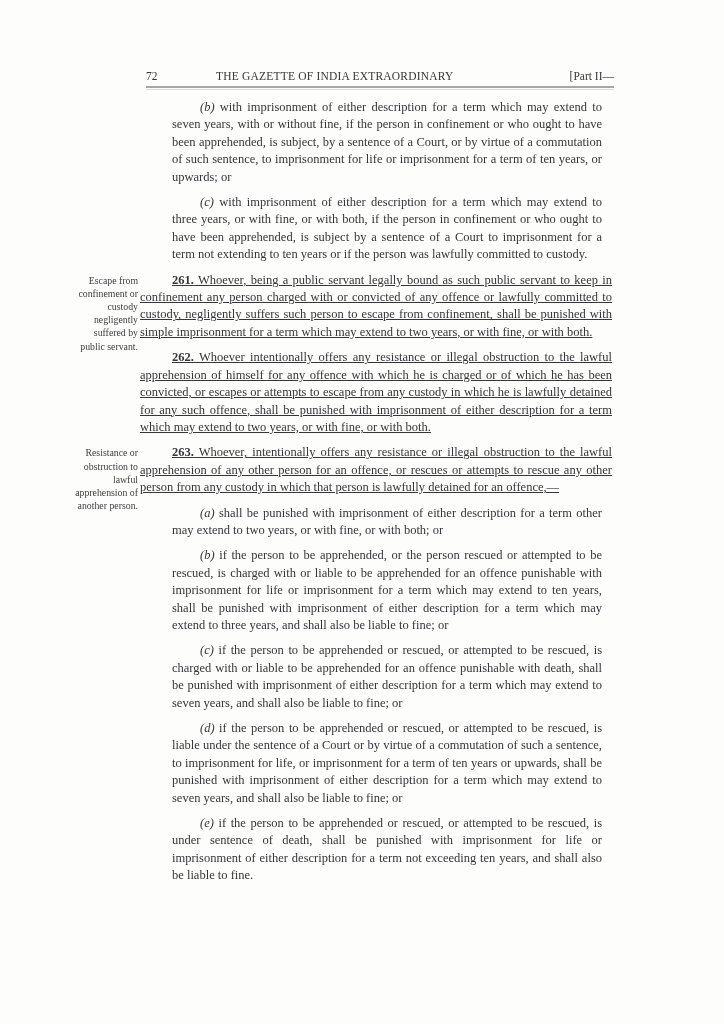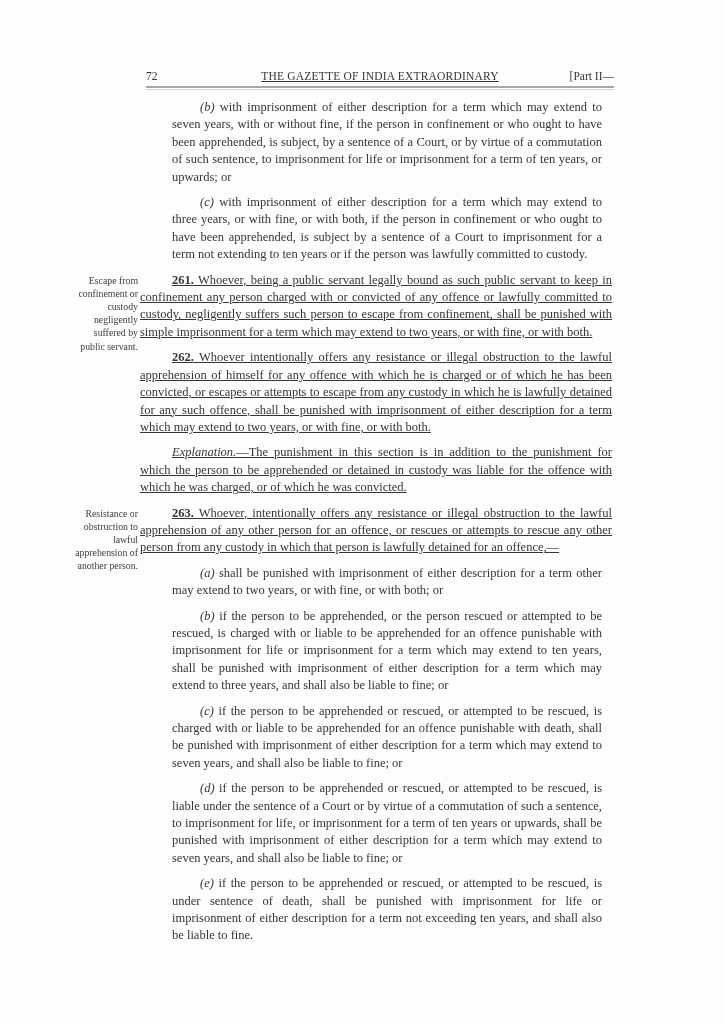--- a/index.html
+++ b/index.html
@@ -21,21 +21,21 @@
   .header {
     position: absolute;
     top: 70px; left: 146px; width: 468px;
     font-size: 11.5px;
     line-height: 13px;
     display: flex;
     align-items: baseline;
     padding-bottom: 5px;
   }
   .header .pageno { width: 70px; text-align: left; }
-  .header .title  { flex: 1; text-align: center; letter-spacing: 0.2px; text-decoration: underline; }
+  .header .title  { flex: 1; text-align: left; letter-spacing: 0.2px; }
   .header .part   { width: 70px; text-align: right; }
   .header-rule {
     position: absolute;
     top: 86px; left: 146px; width: 468px;
     height: 4px;
     border-top: 2px solid #a7a7a7;
     border-bottom: 1px solid #d9d9d9;
     box-sizing: border-box;
   }
   
@@ -80,21 +80,20 @@
       <p class="sub"><span class="it">(c)</span><span> with imprisonment of either description for a term which may extend to three years, or with fine, or with both, if the person in confinement or who ought to have been apprehended, is subject by a sentence of a Court to imprisonment for a term not extending to ten years or if the person was lawfully committed to custody.</span></p>
     </div>
 
     <div class="section">
       <div class="note">Escape from confinement or custody negligently suffered by public servant.</div>
       <p class="para"><span class="b">261.</span><span> Whoever, being a public servant legally bound as such public servant to keep in confinement any person charged with or convicted of any offence or lawfully committed to custody, negligently suffers such person to escape from confinement, shall be punished with simple imprisonment for a term which may extend to two years, or with fine, or with both.</span></p>
     </div>
 
     <div class="section">
       <p class="para"><span class="b">262.</span><span> Whoever intentionally offers any resistance or illegal obstruction to the lawful apprehension of himself for any offence with which he is charged or of which he has been convicted, or escapes or attempts to escape from any custody in which he is lawfully detained for any such offence, shall be punished with imprisonment of either description for a term which may extend to two years, or with fine, or with both.</span></p>
-      <p class="para"><span class="it">Explanation.</span><span>—The punishment in this section is in addition to the punishment for which the person to be apprehended or detained in custody was liable for the offence with which he was charged, or of which he was convicted.</span></p>
     </div>
 
     <div class="section">
       <div class="note">Resistance or obstruction to lawful apprehension of another person.</div>
       <p class="para"><span class="b">263.</span><span> Whoever, intentionally offers any resistance or illegal obstruction to the lawful apprehension of any other person for an offence, or rescues or attempts to rescue any other person from any custody in which that person is lawfully detained for an offence,—</span></p>
       <p class="sub"><span class="it">(a)</span><span> shall be punished with imprisonment of either description for a term other may extend to two years, or with fine, or with both; or</span></p>
       <p class="sub"><span class="it">(b)</span><span> if the person to be apprehended, or the person rescued or attempted to be rescued, is charged with or liable to be apprehended for an offence punishable with imprisonment for life or imprisonment for a term which may extend to ten years, shall be punished with imprisonment of either description for a term which may extend to three years, and shall also be liable to fine; or</span></p>
       <p class="sub"><span class="it">(c)</span><span> if the person to be apprehended or rescued, or attempted to be rescued, is charged with or liable to be apprehended for an offence punishable with death, shall be punished with imprisonment of either description for a term which may extend to seven years, and shall also be liable to fine; or</span></p>
       <p class="sub"><span class="it">(d)</span><span> if the person to be apprehended or rescued, or attempted to be rescued, is liable under the sentence of a Court or by virtue of a commutation of such a sentence, to imprisonment for life, or imprisonment for a term of ten years or upwards, shall be punished with imprisonment of either description for a term which may extend to seven years, and shall also be liable to fine; or</span></p>
       <p class="sub"><span class="it">(e)</span><span> if the person to be apprehended or rescued, or attempted to be rescued, is under sentence of death, shall be punished with imprisonment for life or imprisonment of either description for a term not exceeding ten years, and shall also be liable to fine.</span></p>

